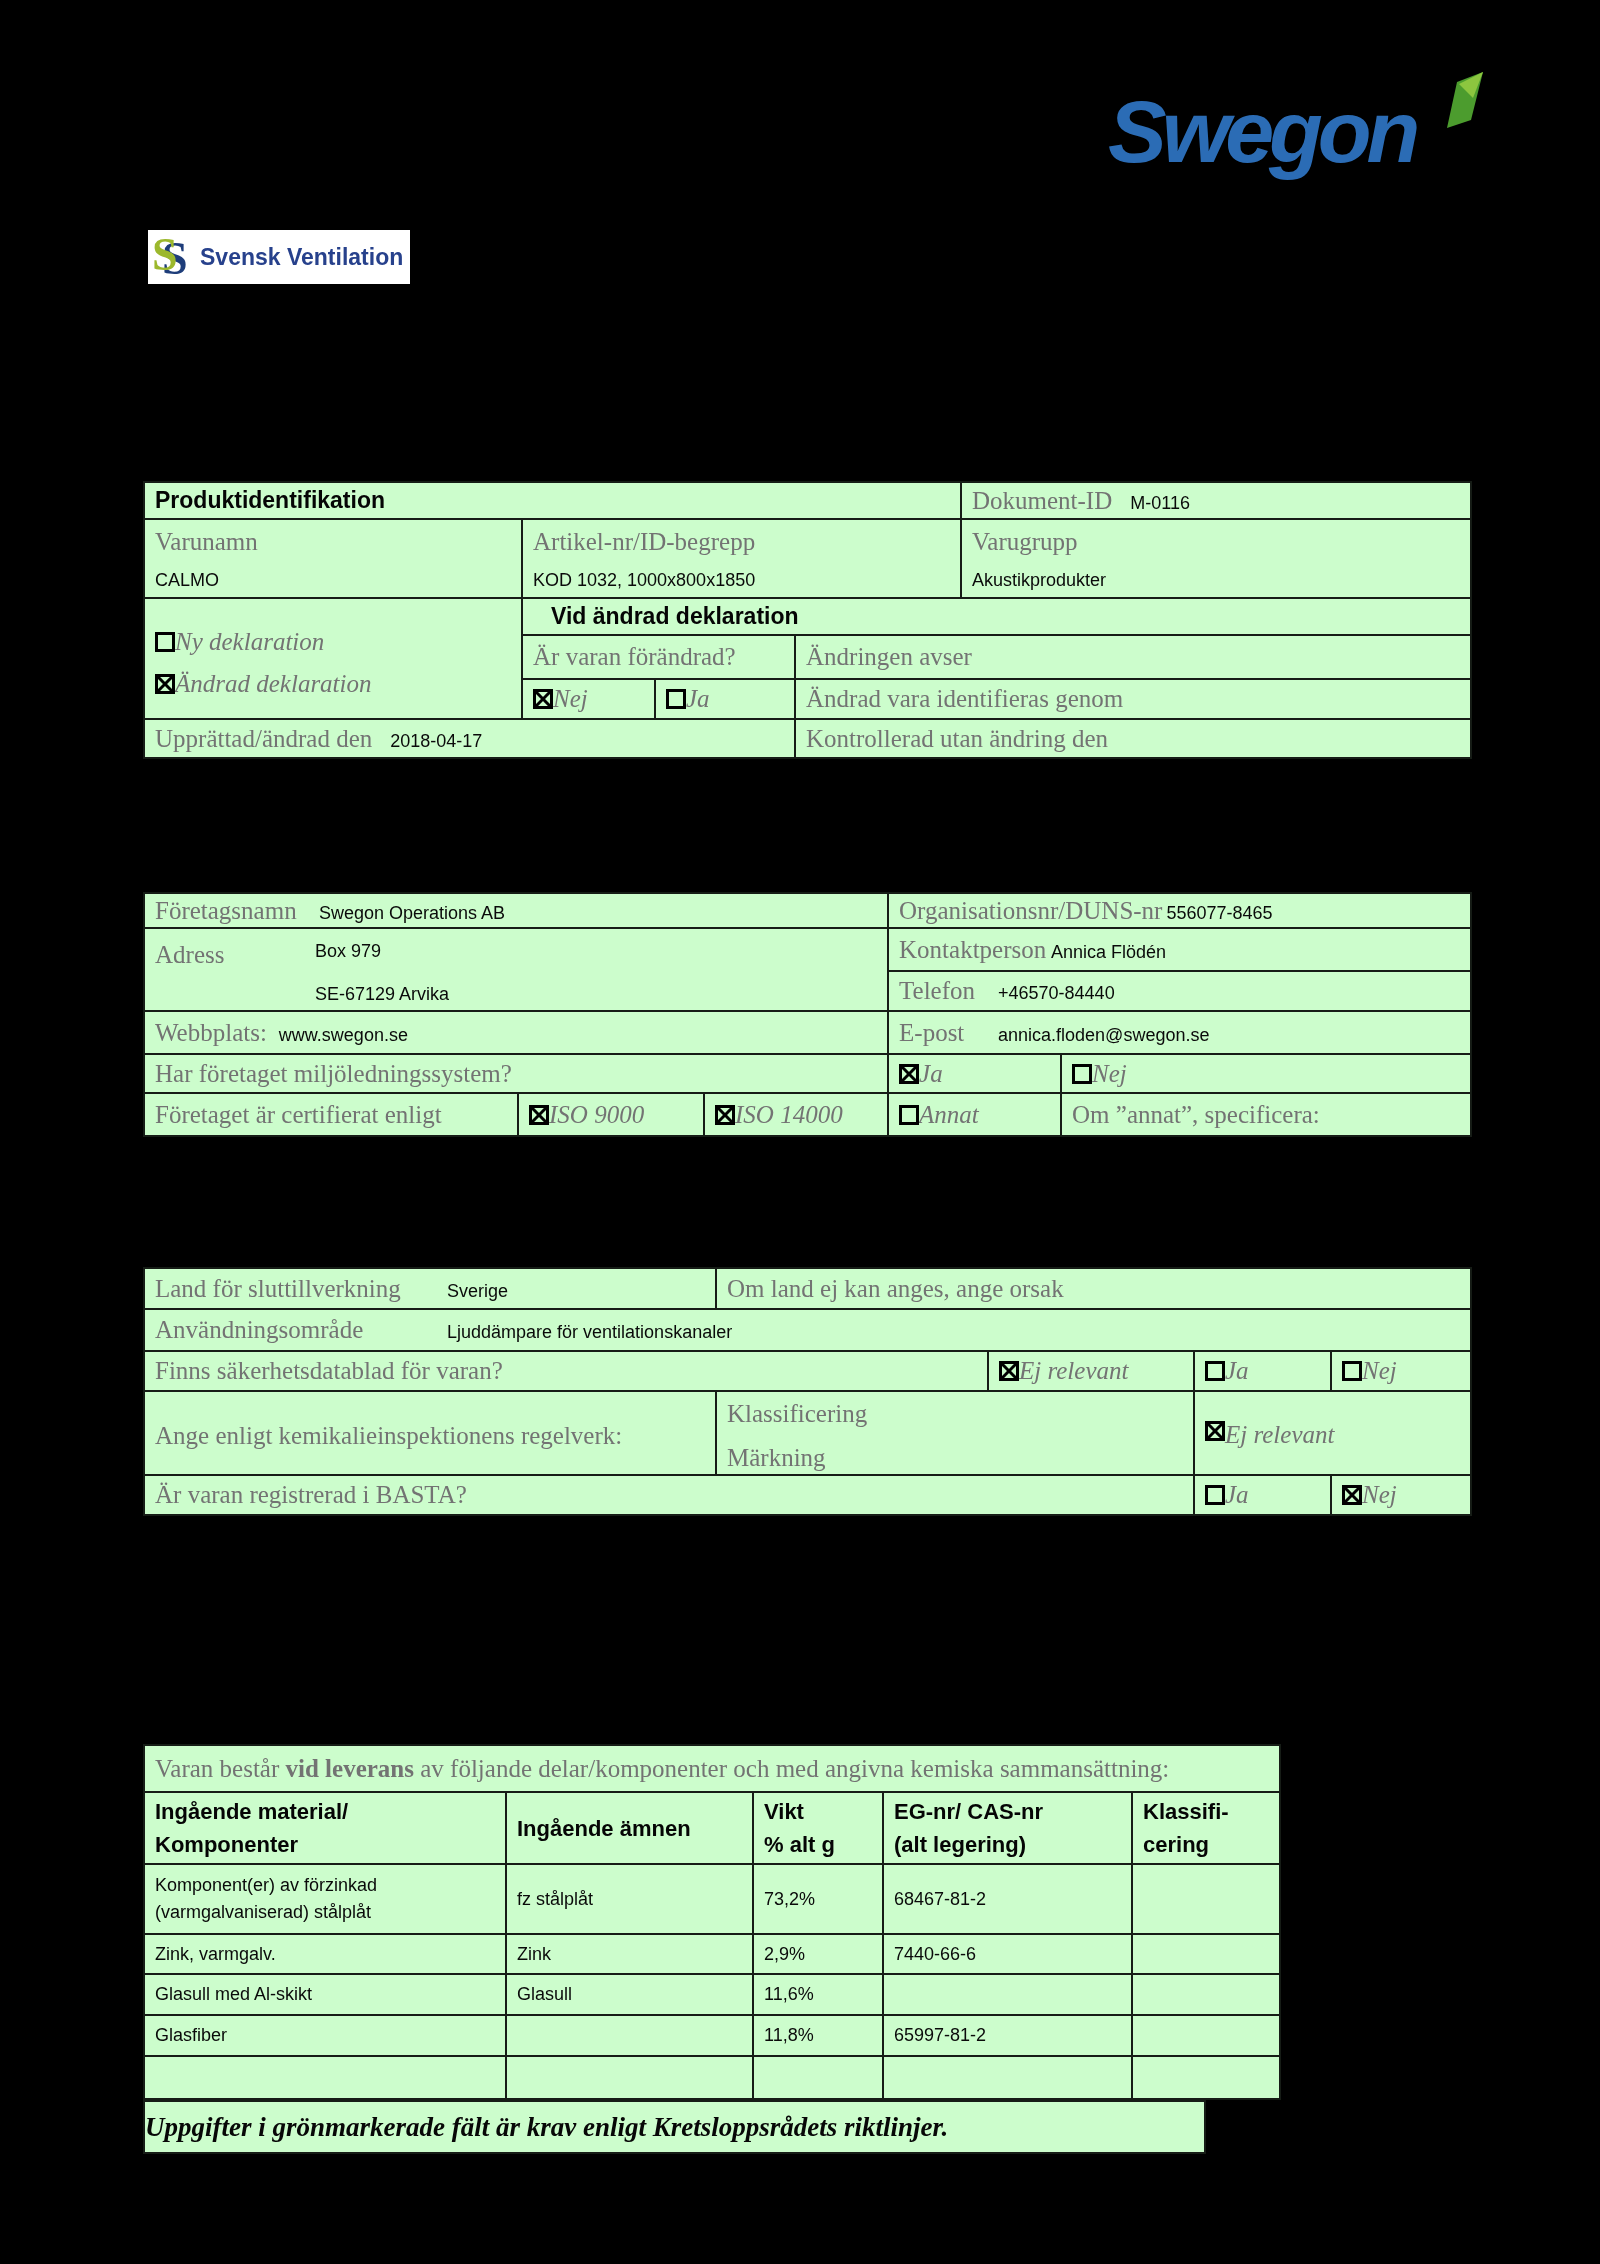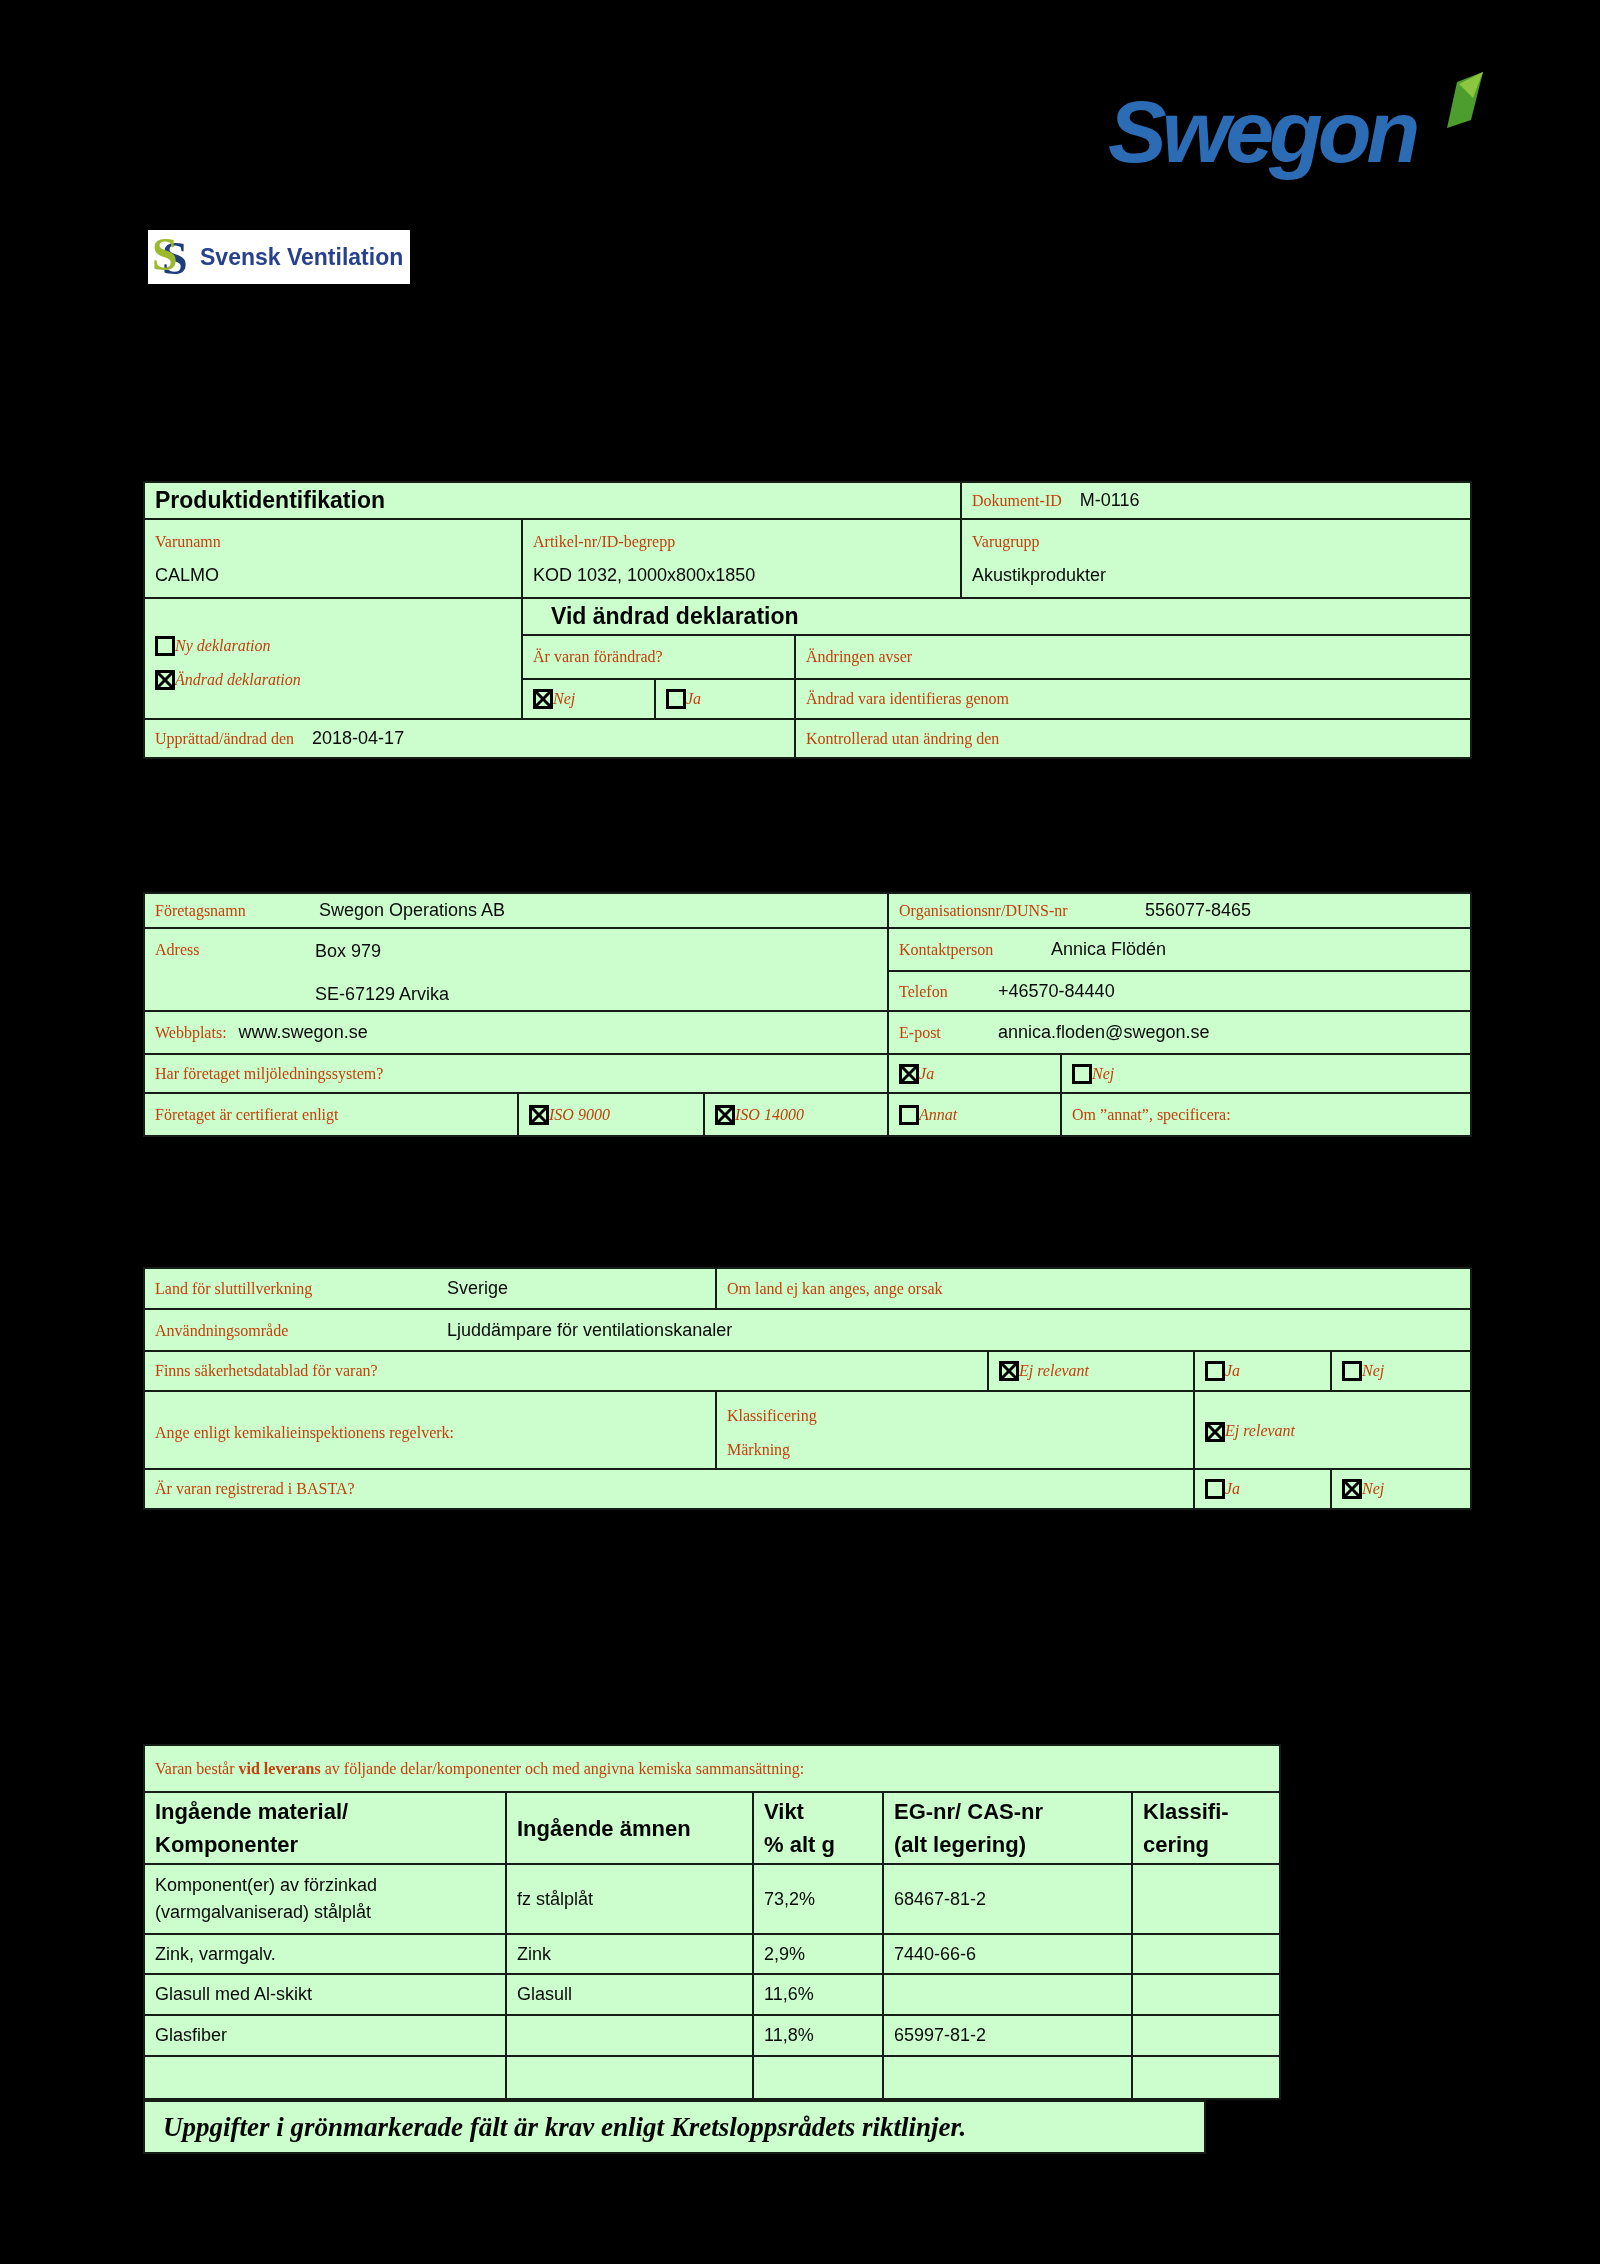--- a/index.html
+++ b/index.html
@@ -3,21 +3,21 @@
 <meta charset="utf-8">
 <style>
   html,body{margin:0;padding:0;background:#000;}
   .canvas{position:relative;width:1600px;height:2264px;background:#000000;overflow:hidden;color:#0c0c0c;}
 
   
   table.form{border-collapse:collapse;table-layout:fixed;position:absolute;}
   table.form td{border:2px solid #161c16;background:#ccfdcc;padding:2px 10px;overflow:hidden;vertical-align:middle;}
   td.top{vertical-align:top;}
 
-  .lbl{font-family:"Liberation Serif",serif;font-size:16px;color:#c2410c;}
+  .lbl{font-family:"Liberation Serif",serif;font-size:25px;color:#737373;}
   .val{font-family:"Liberation Sans",sans-serif;font-size:18px;color:#0a0a0a;}
   .stack .lbl{margin-top:2px;}
   .stack .val{margin-top:14px;}
   .bold-title{font-family:"Liberation Sans",sans-serif;font-weight:bold;font-size:23px;color:#050505;}
   .hdr{font-family:"Liberation Sans",sans-serif;font-weight:bold;font-size:22px;line-height:1.5;color:#050505;}
   .cellline{display:block;}
 
   
   .cbrow{display:flex;align-items:center;font-style:italic;}
   .cbrow.top{align-items:flex-start;padding-top:4px;}
@@ -40,21 +40,21 @@
 
   
   .t1{left:143px;top:481px;width:1327px;}
   .t2{left:143px;top:892px;width:1327px;}
   .t3{left:143px;top:1267px;width:1327px;}
   .t4{left:143px;top:1744px;width:1136px;}
   .t4 td{padding:4px 10px;}
   .t4 .val{line-height:1.5;}
 
   
-  .footer-bar{position:absolute;left:143px;top:2100px;width:1063px;height:54px;background:#ccfdcc;border:2px solid #161c16;box-sizing:border-box;display:flex;align-items:center;padding-left:18px;}
+  .footer-bar{position:absolute;left:143px;top:2100px;width:1063px;height:54px;background:#ccfdcc;border:2px solid #161c16;box-sizing:border-box;display:flex;align-items:center;padding-left:0;}
   .footer-text{font-family:"Liberation Serif",serif;font-weight:bold;font-style:italic;font-size:27px;color:#070707;}
 
   .inline-gap{margin-left:14px;}
   .w160{display:inline-block;min-width:160px;}
   .w95{display:inline-block;min-width:95px;}
   .w140{display:inline-block;min-width:148px;}
   .w240{display:inline-block;min-width:242px;}
   .w286{display:inline-block;min-width:288px;}
 </style>
 </head>

